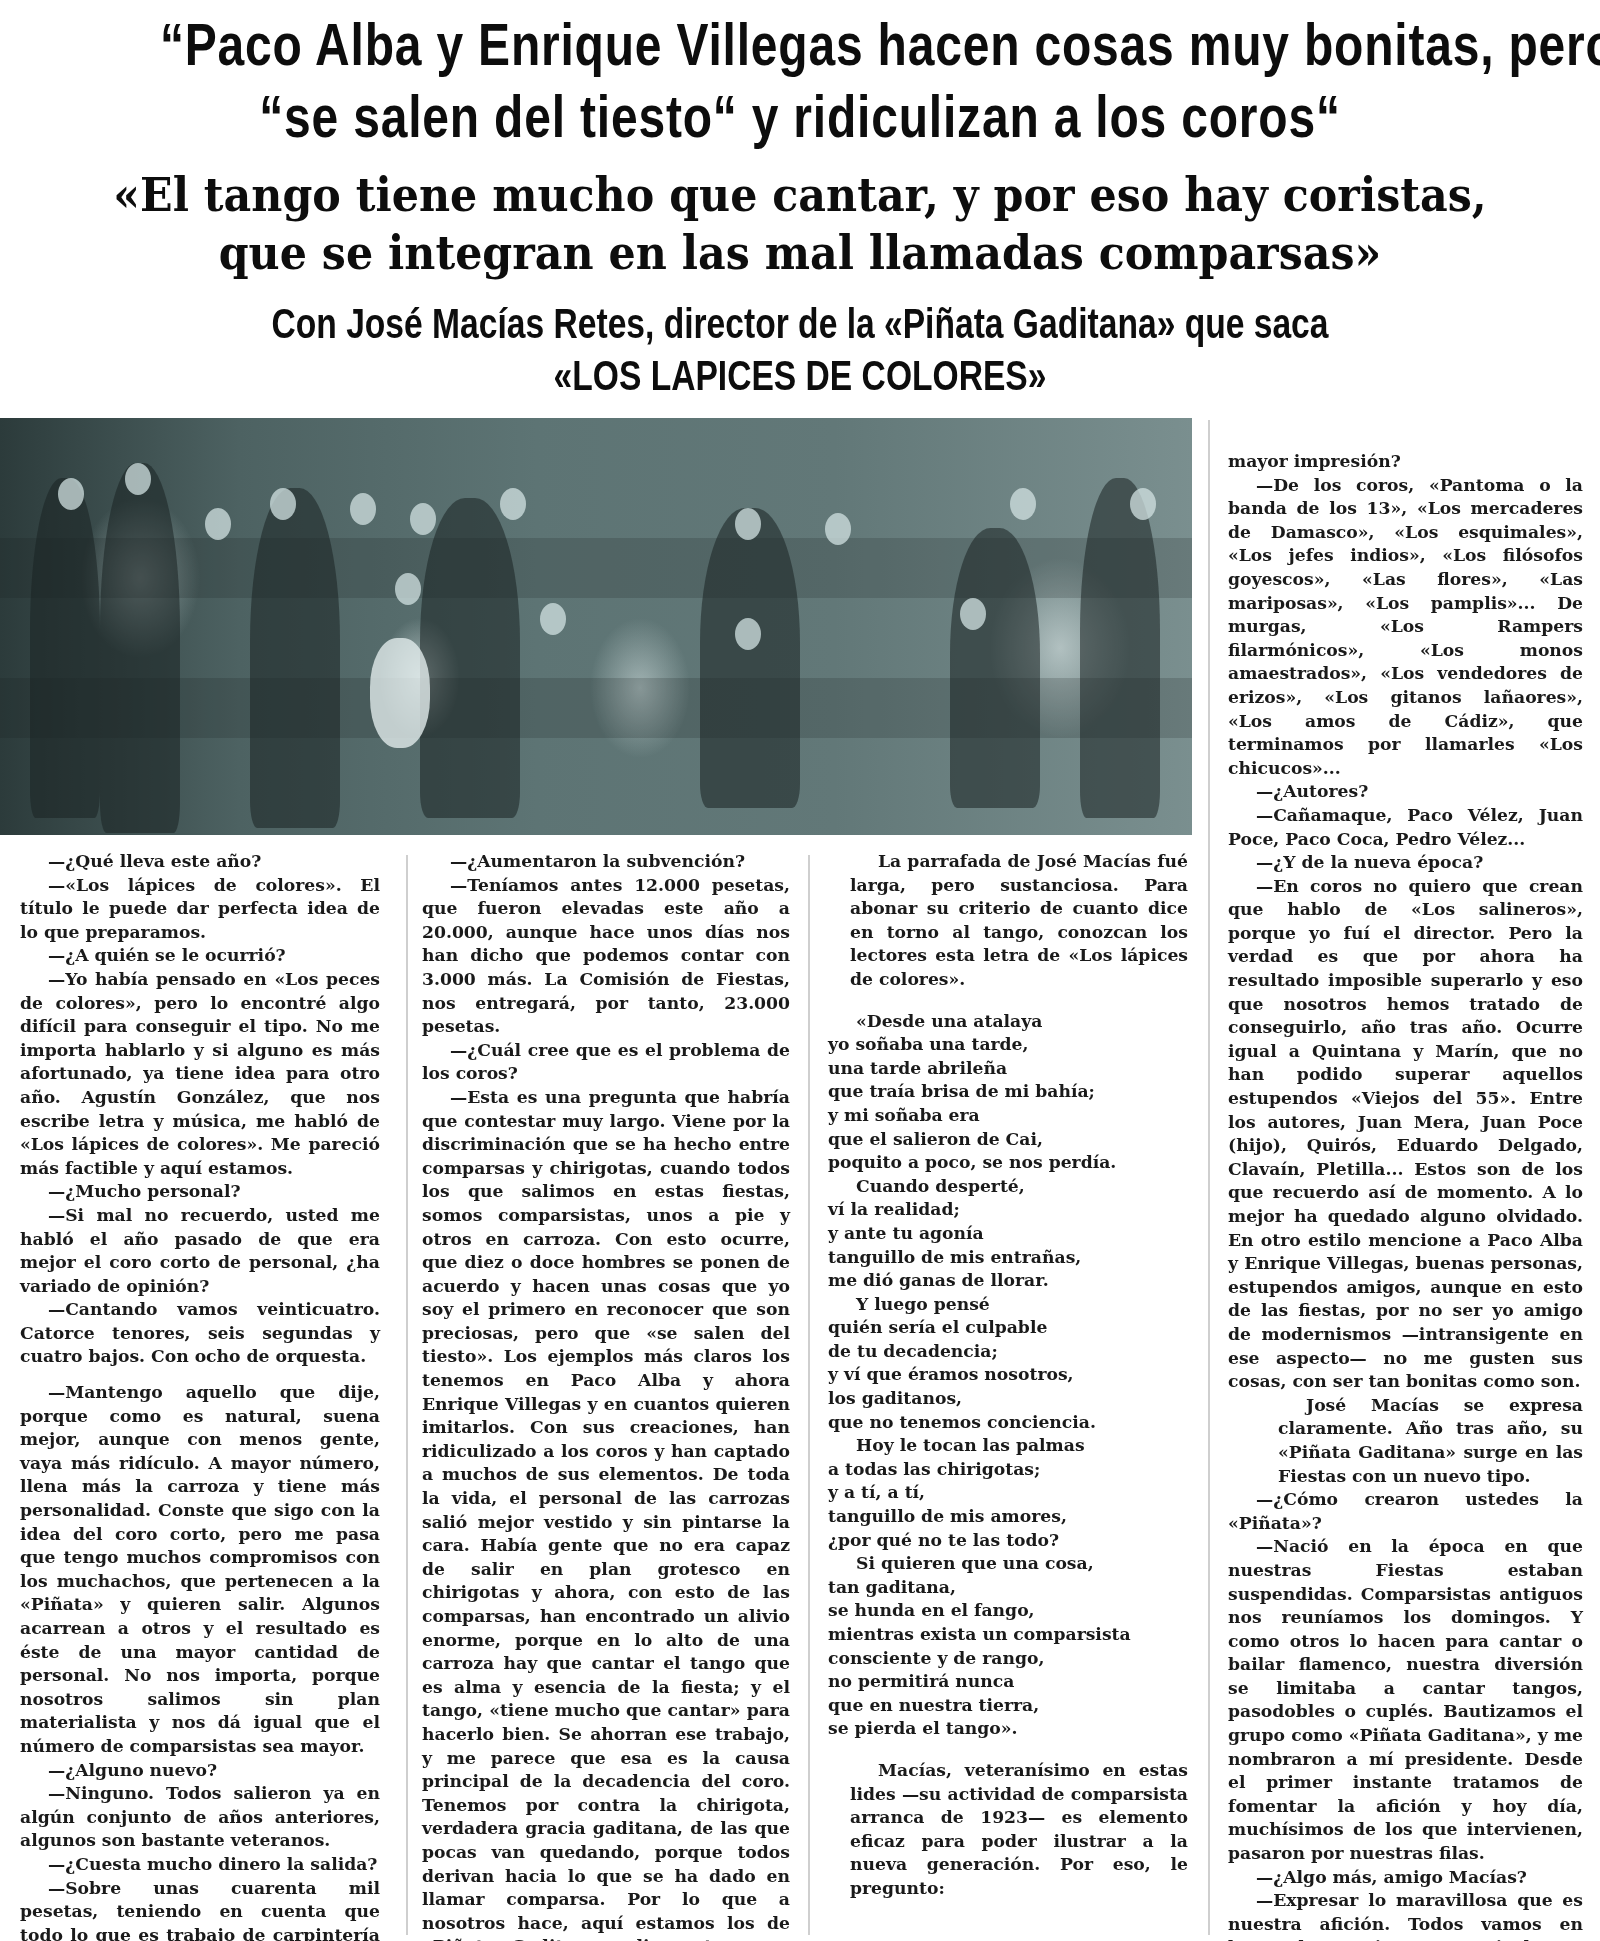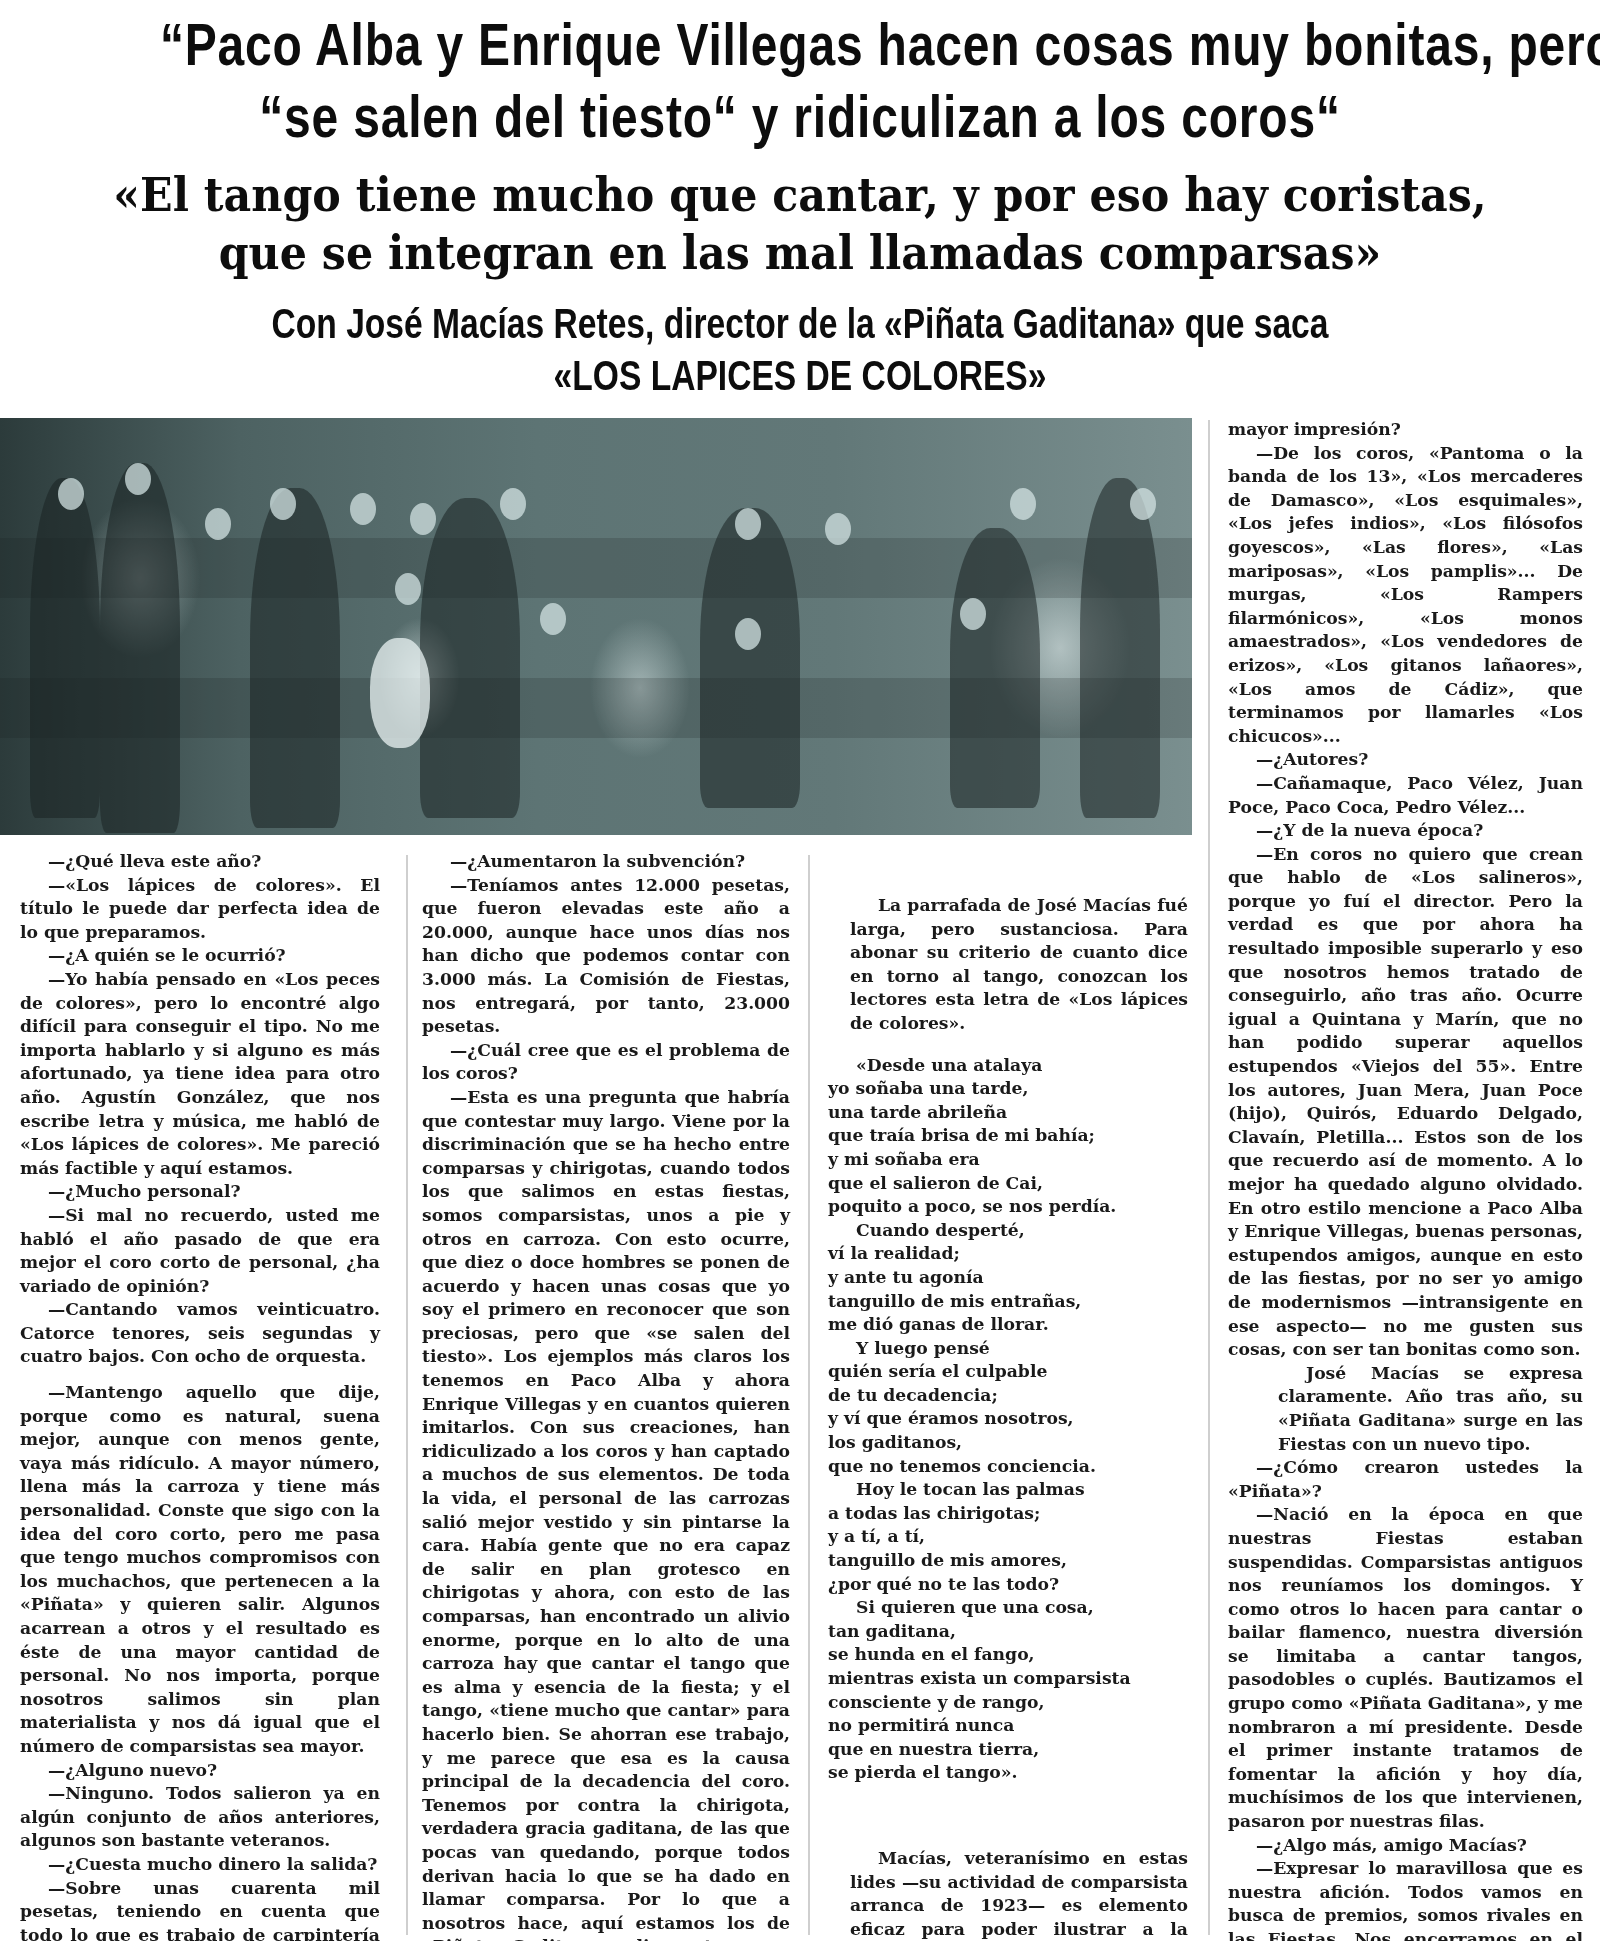--- a/index.html
+++ b/index.html
@@ -18,21 +18,21 @@
   }
   .photo .row { position: absolute; left: 0; right: 0; height: 60px; background: rgba(20,30,30,0.18); }
   .photo .figure { position: absolute; border-radius: 45% 45% 8% 8%; background: rgba(25,35,35,0.55); }
   .photo .face { position: absolute; width: 26px; height: 32px; border-radius: 50%; background: rgba(210,225,225,0.75); }
   .col { position: absolute; top: 850px; font-family: "DejaVu Serif", serif; font-weight: bold; font-size: 17.2px; line-height: 23.6px; color: #1a1a1a; text-align: justify; }
   .col p { margin: 0; text-indent: 28px; }
   .col .gap { height: 12px; }
   .col1 { left: 20px; width: 360px; }
   .col2 { left: 422px; width: 368px; }
   .col3 { left: 828px; width: 360px; }
-  .col3 p.ind { padding-left: 22px; text-indent: 28px; margin-top: 44px; }
+  .col3 p.ind { padding-left: 22px; text-indent: 28px; }
   .verse { margin: 0; text-align: left; white-space: nowrap; }
   .verse.in { padding-left: 28px; }
   .col4 { left: 1228px; width: 355px; top: 418px; }
   .col4 p.ind { padding-left: 50px; text-indent: 28px; }
   .divider { position: absolute; width: 2px; background: #cfcfcf; }
 </style>
 </head>
 <body>
 
 <div class="headline h1" style="top:10px;">“Paco Alba y Enrique Villegas hacen cosas muy bonitas, pero</div>
@@ -132,21 +132,21 @@
       <div class="verse">no permitirá nunca</div>
       <div class="verse">que en nuestra tierra,</div>
       <div class="verse">se pierda el tango».</div>
     </div>
   <div class="gap" style="height:18px"></div>
   <p class="ind">Macías, veteranísimo en estas lides —su actividad de comparsista arranca de 1923— es elemento eficaz para poder ilustrar a la nueva generación. Por eso, le pregunto:</p>
 
 </div>
 
 <div class="col col4" id="col4-box">
-    <p style="text-indent: 0px;">mayor impresión?</p>
+    <p style="text-indent: 0px; margin-top: 32px;">mayor impresión?</p>
     <p>—De los coros, «Pantoma o la banda de los 13», «Los mercaderes de Damasco», «Los esquimales», «Los jefes indios», «Los filósofos goyescos», «Las flores», «Las mariposas», «Los pamplis»... De murgas, «Los Rampers filarmónicos», «Los monos amaestrados», «Los vendedores de erizos», «Los gitanos lañaores», «Los amos de Cádiz», que terminamos por llamarles «Los chicucos»...</p>
     <p>—¿Autores?</p>
     <p>—Cañamaque, Paco Vélez, Juan Poce, Paco Coca, Pedro Vélez...</p>
     <p>—¿Y de la nueva época?</p>
     <p>—En coros no quiero que crean que hablo de «Los salineros», porque yo fuí el director. Pero la verdad es que por ahora ha resultado imposible superarlo y eso que nosotros hemos tratado de conseguirlo, año tras año. Ocurre igual a Quintana y Marín, que no han podido superar aquellos estupendos «Viejos del 55». Entre los autores, Juan Mera, Juan Poce (hijo), Quirós, Eduardo Delgado, Clavaín, Pletilla... Estos son de los que recuerdo así de momento. A lo mejor ha quedado alguno olvidado. En otro estilo mencione a Paco Alba y Enrique Villegas, buenas personas, estupendos amigos, aunque en esto de las fiestas, por no ser yo amigo de modernismos —intransigente en ese aspecto— no me gusten sus cosas, con ser tan bonitas como son.</p>
     <p class="ind">José Macías se expresa claramente. Año tras año, su «Piñata Gaditana» surge en las Fiestas con un nuevo tipo.</p>
     <p>—¿Cómo crearon ustedes la «Piñata»?</p>
     <p>—Nació en la época en que nuestras Fiestas estaban suspendidas. Comparsistas antiguos nos reuníamos los domingos. Y como otros lo hacen para cantar o bailar flamenco, nuestra diversión se limitaba a cantar tangos, pasodobles o cuplés. Bautizamos el grupo como «Piñata Gaditana», y me nombraron a mí presidente. Desde el primer instante tratamos de fomentar la afición y hoy día, muchísimos de los que intervienen, pasaron por nuestras filas.</p>
     <p>—¿Algo más, amigo Macías?</p>
     <p>—Expresar lo maravillosa que es nuestra afición. Todos vamos en busca de premios, somos rivales en las Fiestas. Nos encerramos en el Gran Teatro para pelear por los premios y sin embargo, por parte de todos, hay una gran nobleza. Nunca surge problema alguno, pese a la competencia. Ni en el teatro, ni en la calle, se originan papeletas. Eso es Cádiz en su tipismo.</p>

